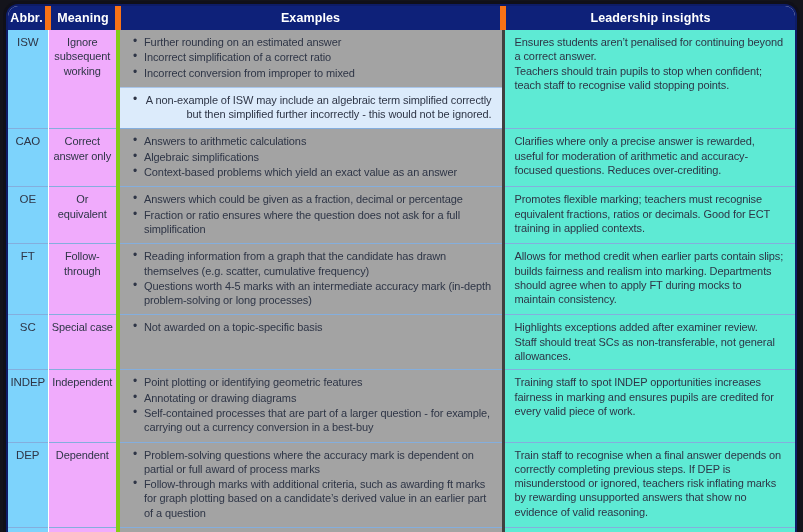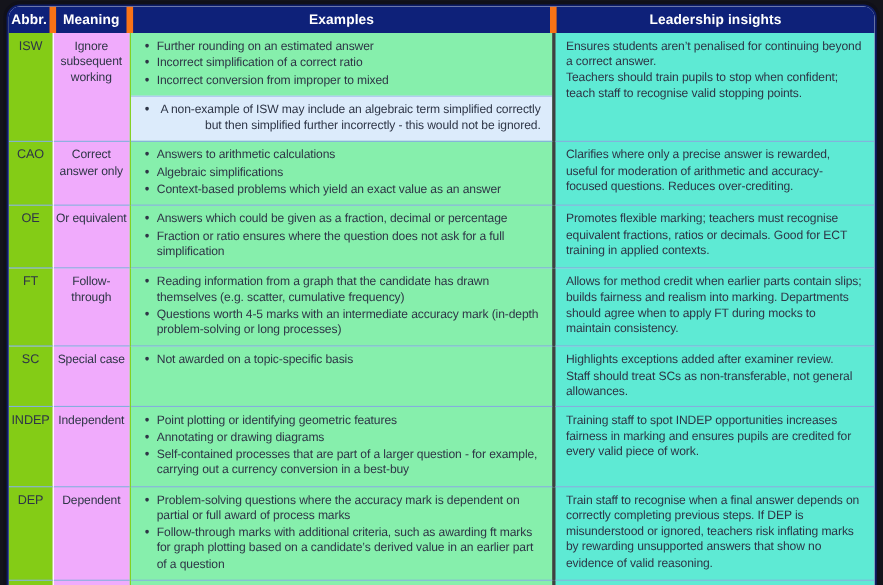--- a/index.html
+++ b/index.html
@@ -27,23 +27,23 @@
   }
   thead th:first-child{border-left:none;}
 
   tbody td{
     vertical-align:top;font-size:11px;line-height:1.3;color:#2e3546;
     letter-spacing:-0.1px;
   }
   tbody tr td{border-top:1px solid #84aedd;}
   tbody tr:first-child td{border-top:none;}
 
-  td.abbr{background:#84cc16;text-align:center;padding:5px 2px;font-size:11.5px;}
+  td.abbr{background:#7dd3fc;text-align:center;padding:5px 2px;font-size:11.5px;}
   td.meaning{background:#f0abfc;text-align:center;padding:5px 2px;border-left:1px solid #ffffff;}
-  td.examples{background:#86efac;border-left:1px solid #84cc16;padding:0;}
+  td.examples{background:#a3a3a3;border-left:4px solid #84cc16;padding:0;}
   td.insights{background:#5eead4;border-left:3px solid #404040;padding:5px 10px 6px;}
   td.insights p{margin:0;}
 
   .ex-part{padding:4px 10px 6px;}
   .ex-part.note{background:#dcebfb;border-top:1px solid #a9c6ea;text-align:right;}
   ul.bullets{margin:0;padding:0;list-style:none;}
   ul.bullets li{position:relative;padding-left:14px;margin:1px 0;}
   ul.bullets li::before{content:"\2022";position:absolute;left:3px;top:-1px;font-size:12px;color:#2e3546;}
 </style>
 </head>

